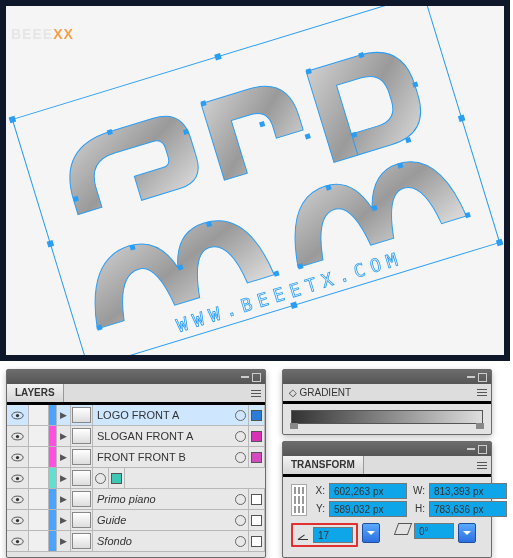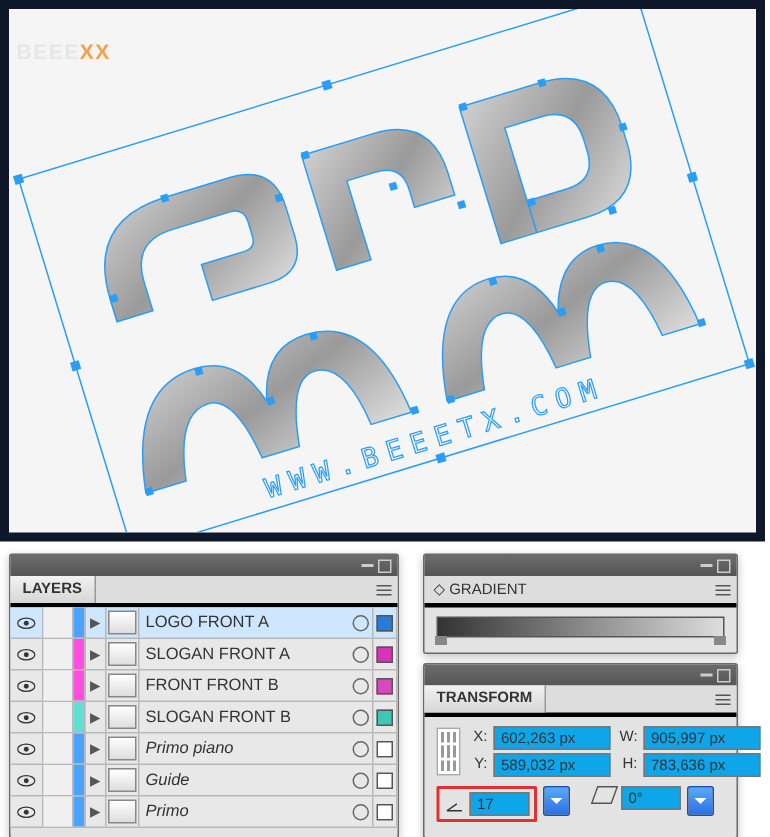--- a/index.html
+++ b/index.html
@@ -219,21 +219,20 @@
               <ellipse cx="8" cy="5" rx="7" ry="4.2" fill="none" stroke="#333" stroke-width="1"></ellipse>
               <circle cx="8" cy="5" r="2" fill="#333"></circle>
             </svg>
           </div>
           <div class="cell lock-cell"></div>
           <div class="cell stripe-cell" style="background:#5fe0d0"></div>
           <div class="cell tri-cell">▶</div>
           <div class="cell thumb-cell">
             <div class="thumb"></div>
           </div>
-          <div class="cell name-cell">SLOGAN FRONT B</div>
           <div class="cell target-cell">
             <div class="ring"></div>
           </div>
           <div class="cell swatch-cell">
             <div class="swatch" style="background:#3fc7b6"></div>
           </div>
         </div>
         <div class="layer-row">
           <div class="cell eye-cell">
             <svg class="eye-icon" viewBox="0 0 16 10">
@@ -282,21 +281,21 @@
               <ellipse cx="8" cy="5" rx="7" ry="4.2" fill="none" stroke="#333" stroke-width="1"></ellipse>
               <circle cx="8" cy="5" r="2" fill="#333"></circle>
             </svg>
           </div>
           <div class="cell lock-cell"></div>
           <div class="cell stripe-cell" style="background:#4aa3ff"></div>
           <div class="cell tri-cell">▶</div>
           <div class="cell thumb-cell">
             <div class="thumb"></div>
           </div>
-          <div class="cell name-cell italic">Primo</div>
+          <div class="cell name-cell italic">Sfondo</div>
           <div class="cell target-cell">
             <div class="ring"></div>
           </div>
           <div class="cell swatch-cell">
             <div class="swatch" style="background:#ffffff"></div>
           </div>
         </div>
       </div>
   </div>
 
@@ -347,21 +346,21 @@
               <div></div>
           </div>
           <div class="field-group">
             <div class="lbl">X:</div>
             <div class="num-input">602,263 px</div>
             <div class="lbl">Y:</div>
             <div class="num-input">589,032 px</div>
           </div>
           <div class="field-group">
             <div class="lbl">W:</div>
-            <div class="num-input">905,997 px</div>
+            <div class="num-input">813,393 px</div>
             <div class="lbl">H:</div>
             <div class="num-input">783,636 px</div>
           </div>
         </div>
         <div class="angle-row">
           <div class="highlight-box">
             <div class="angle-group">
               <div class="angle-icon"></div>
               <div class="num-input angle-input">17</div>
             </div>

